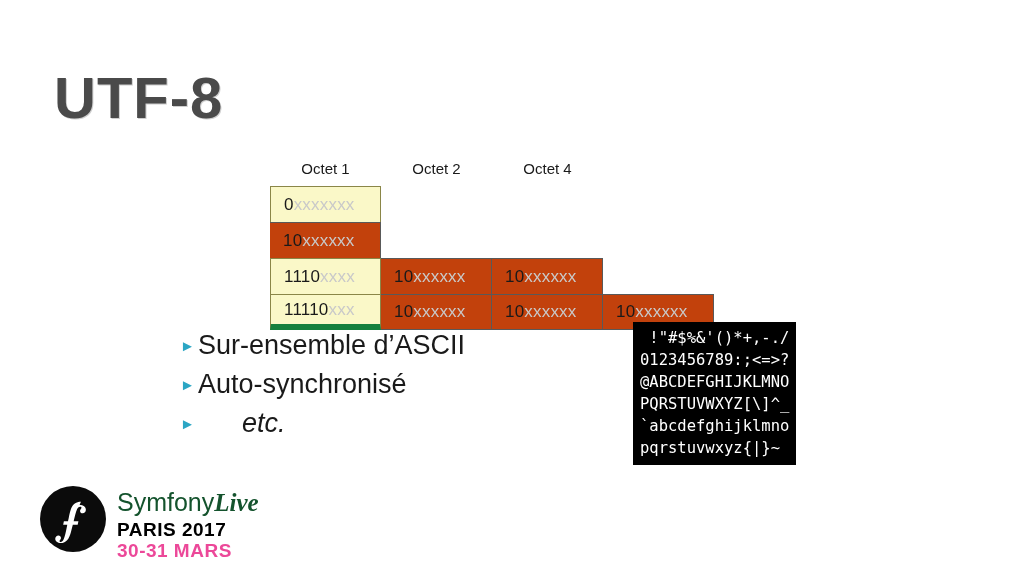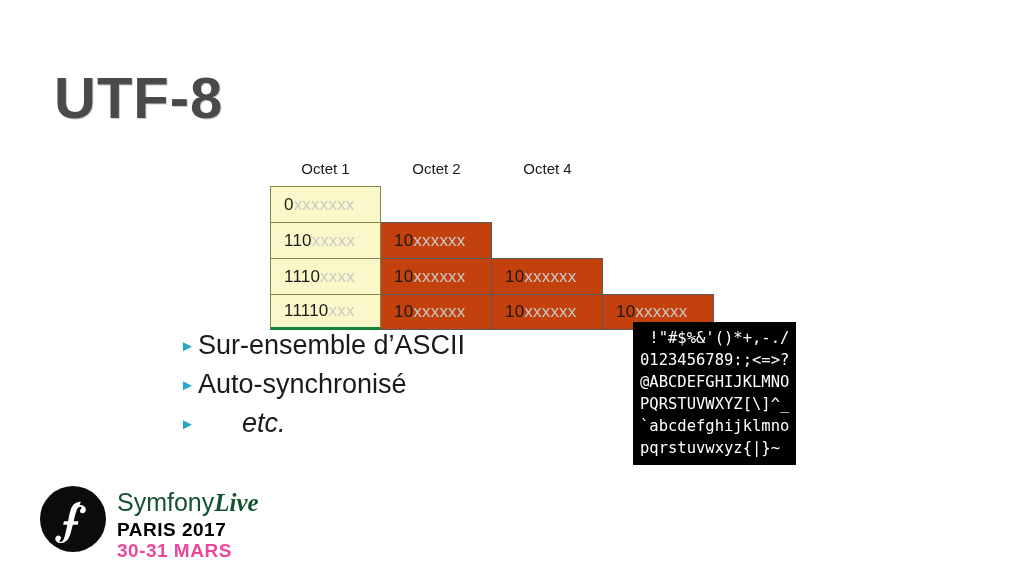--- a/index.html
+++ b/index.html
@@ -57,21 +57,21 @@
     font-size: 17px;
     padding-left: 13px;
     letter-spacing: 0.2px;
   }
   .octet-cell.lead {
     background: #faf8c8;
     border: 1px solid #8a8648;
     border-bottom: none;
   }
   .octet-row:last-child .octet-cell.lead {
-    border-bottom: 3px solid #15803d;
+    border-bottom: 6px solid #15803d;
     text-align: center;
   }
   .octet-cell.cont {
     background: #c2410c;
     border: 1px solid #595959;
     border-left: none;
     border-bottom: none;
   }
   .octet-row:last-child .octet-cell.cont {
     border-bottom: 1px solid #595959;
@@ -180,24 +180,20 @@
     <div class="octet-cell lead">
         <span class="bits-fixed">0</span>
         <span class="bits-free">xxxxxxx</span>
       </div>
     <div class="octet-cell empty"></div>
     <div class="octet-cell empty"></div>
     <div class="octet-cell empty"></div>
   </div>
 
   <div class="octet-row">
-    <div class="octet-cell lead">
-        <span class="bits-fixed">110</span>
-        <span class="bits-free">xxxxx</span>
-      </div>
     <div class="octet-cell cont">
         <span class="bits-fixed">10</span>
         <span class="bits-free">xxxxxx</span>
       </div>
     <div class="octet-cell empty"></div>
     <div class="octet-cell empty"></div>
   </div>
 
   <div class="octet-row">
     <div class="octet-cell lead">

